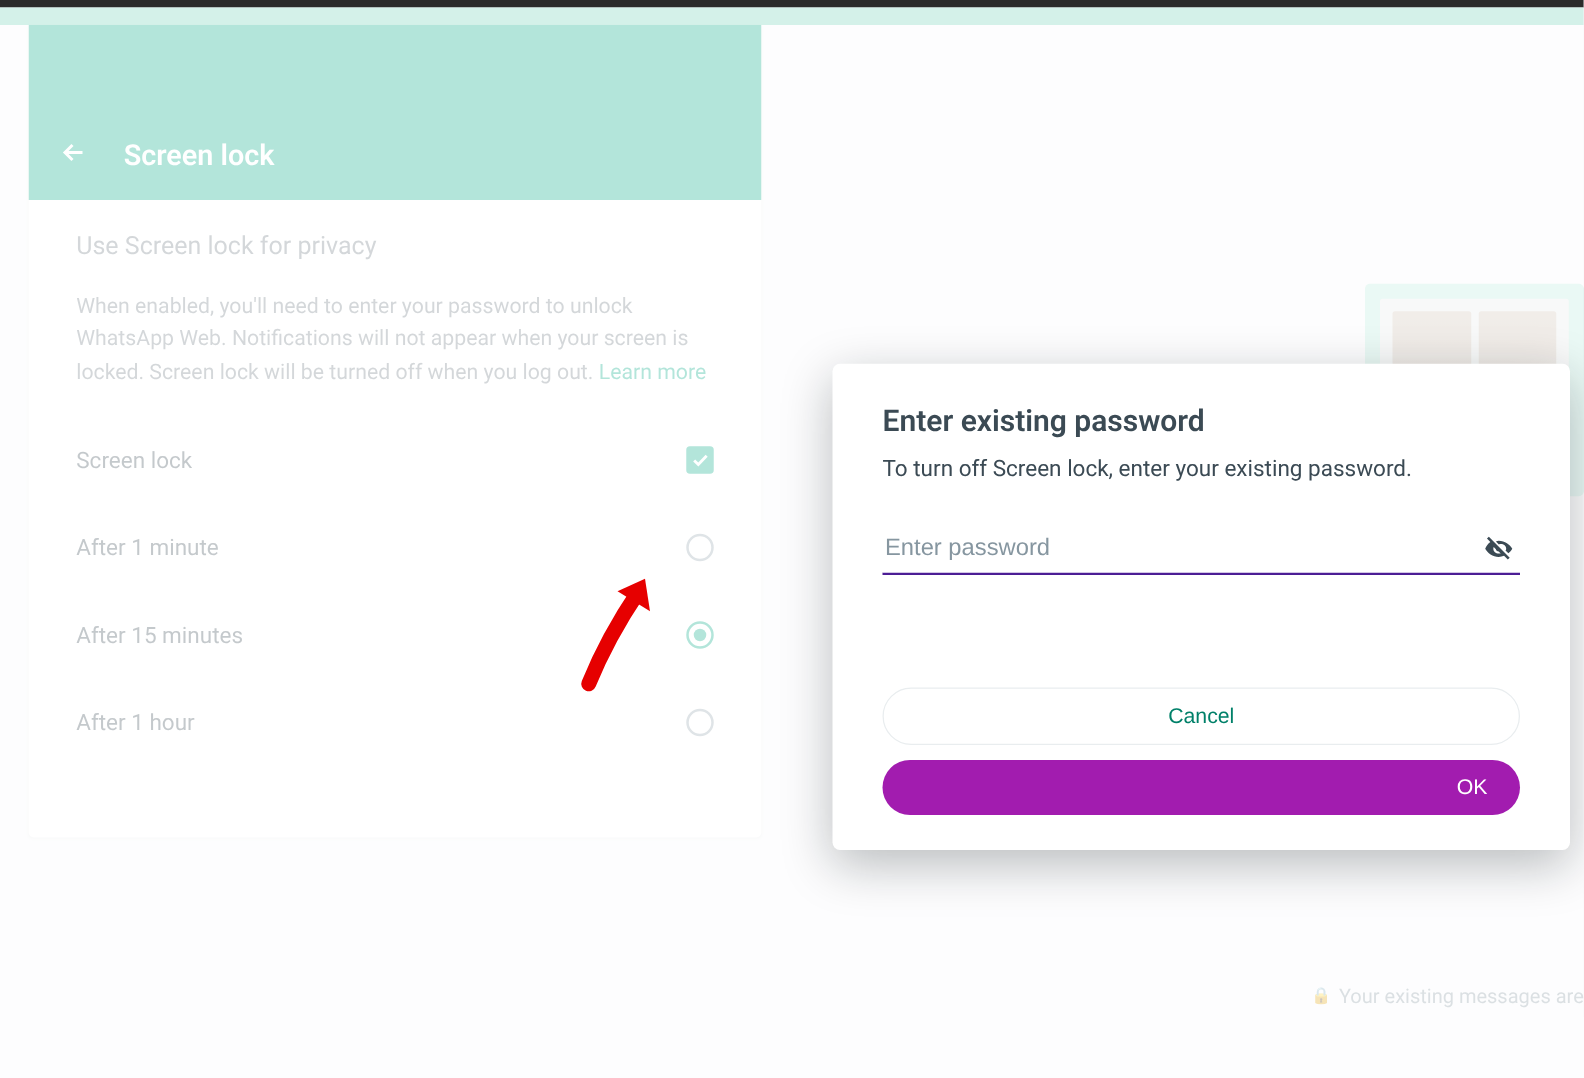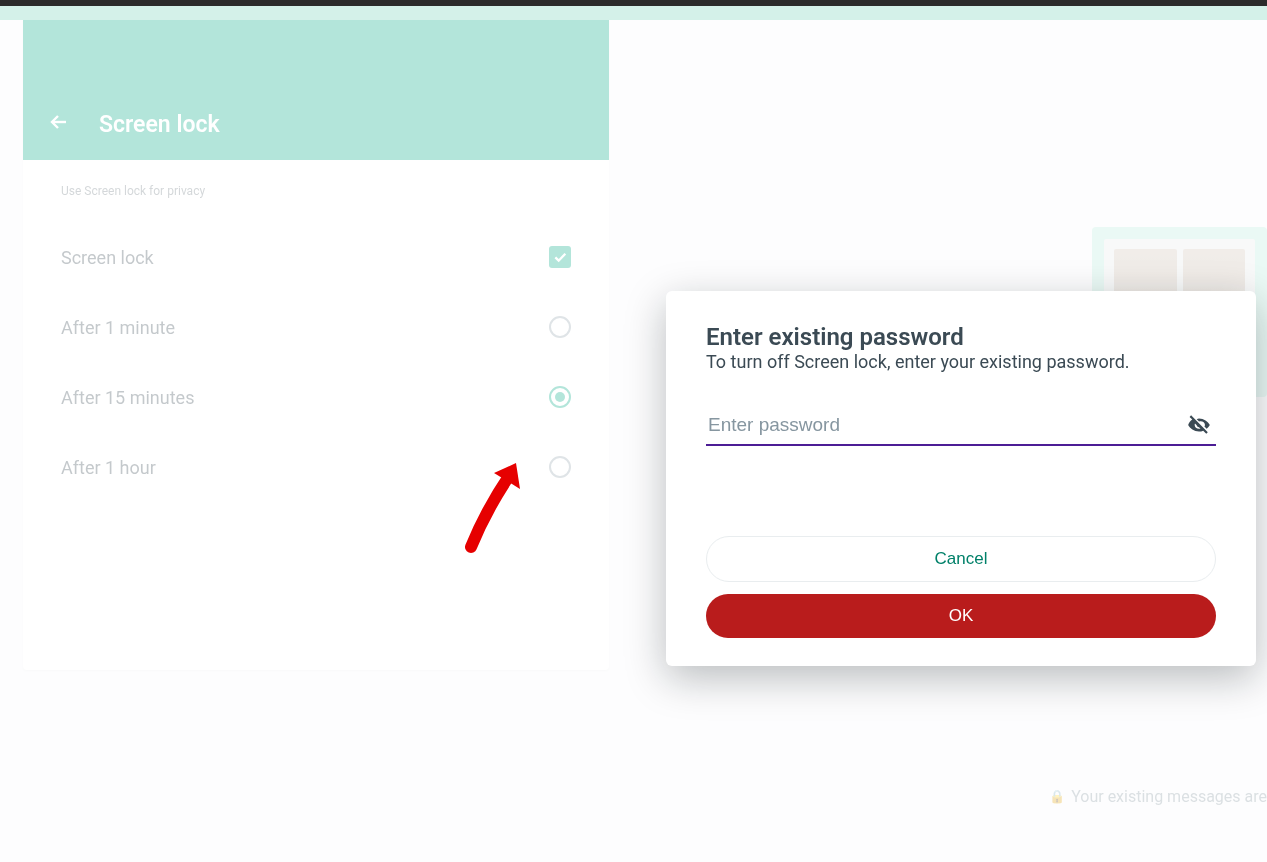--- a/index.html
+++ b/index.html
@@ -51,21 +51,21 @@
 .sidebar-title {
   color: #fff;
   font-size: 23px;
   font-weight: 600;
 }
 .sidebar-body {
   padding: 24px 38px;
 }
 .privacy-line {
   color: #6f7b82;
-  font-size: 12px;
+  font-size: 20px;
   margin-bottom: 24px;
 }
 .desc-text {
   color: #6f7b82;
   font-size: 17px;
   line-height: 1.55;
 }
 .learn-more {
   color: #00a884;
   cursor: pointer;
@@ -119,20 +119,21 @@
   width: 590px;
   background: #fff;
   border-radius: 6px;
   box-shadow: 0 12px 40px rgba(11,20,26,0.28);
   padding: 32px 40px 28px;
 }
 .dialog-title {
   font-size: 24px;
   font-weight: 600;
   color: #3b4a54;
+  margin-bottom: 14px;
 }
 .dialog-desc {
   font-size: 18px;
   color: #3b4a54;
   margin-bottom: 36px;
 }
 .input-wrap {
   position: relative;
   border-bottom: 2px solid #4c1d95;
   margin-bottom: 90px;
@@ -166,22 +167,23 @@
   padding: 12px 26px;
   border-radius: 999px;
   cursor: pointer;
 }
 .btn-cancel {
   background: #fff;
   color: #008069;
   border: 1px solid #e9edef;
 }
 .btn-ok {
-  background: #b91c1c;
+  background: #a21caf;
   color: #fff;
+  text-align: right;
 }
 .red-arrow {
   position: absolute;
   left: 456px;
   top: 435px;
   pointer-events: none;
 }
 .promo-img {
   position: absolute;
   right: 0;
@@ -241,20 +243,23 @@
       <span class="back-btn">
         <svg width="24" height="24" viewBox="0 0 24 24" fill="none" stroke="currentColor" stroke-width="2.4">
             <path d="M19 12H5"></path>
             <path d="M11 18l-6-6 6-6"></path>
           </svg>
       </span>
       <span class="sidebar-title">Screen lock</span>
     </div>
     <div class="sidebar-body">
       <div class="privacy-line">Use Screen lock for privacy</div>
+      <div class="desc-text">
+        <span>When enabled, you'll need to enter your password to unlock WhatsApp Web. Notifications will not appear when your screen is locked. Screen lock will be turned off when you log out. </span><span class="learn-more">Learn more</span>
+      </div>
 
       <div class="setting-row first">
         <span>Screen lock</span>
         <span class="checkbox">
           <svg viewBox="0 0 24 24" fill="none" stroke="#fff" stroke-width="3.4">
               <path d="M5 12.5l5 5L20 7"></path>
             </svg>
         </span>
       </div>
 

